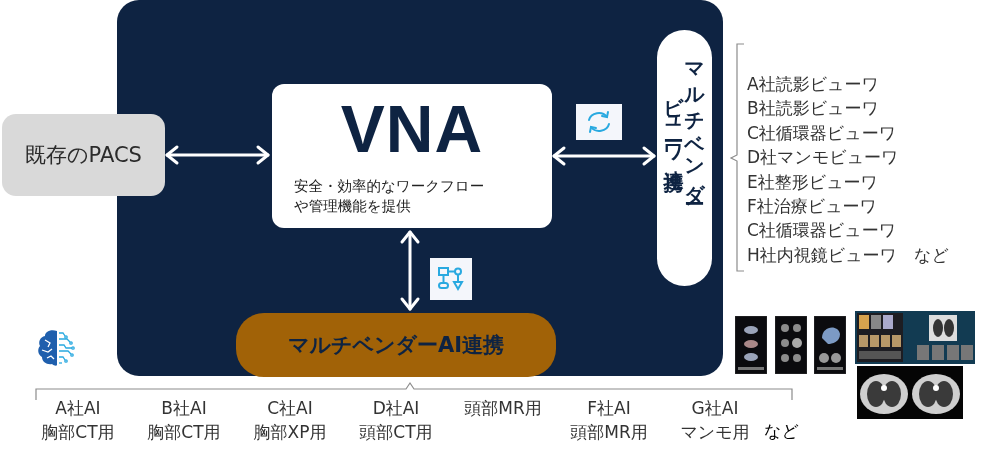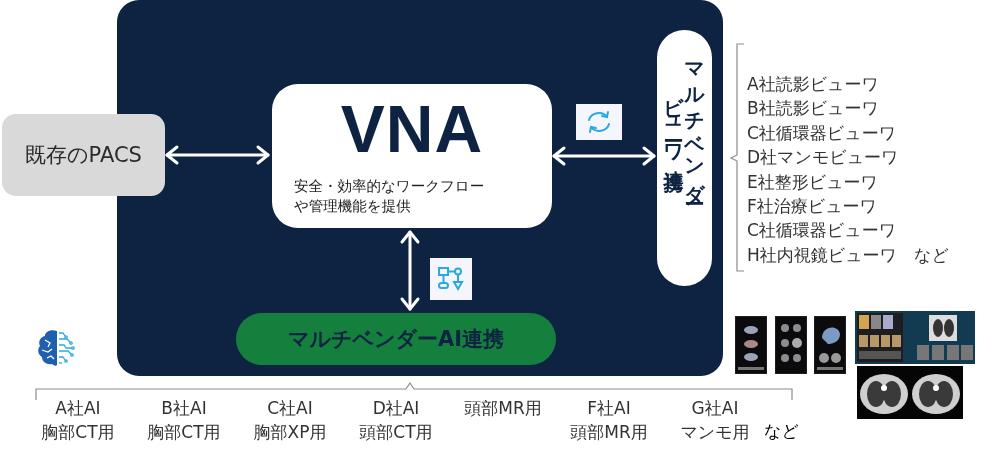--- a/index.html
+++ b/index.html
@@ -20,21 +20,21 @@
   #pacs {
     left:2px; top:114px; width:163px; height:82px;
     background:#d9d9d9; border-radius:14px;
     display:flex; flex-direction:row; align-items:center; justify-content:center;
     color:#2b2b2b; font-size:21px; line-height:28px;
   }
 
   
   #vna {
     left:272px; top:84px; width:280px; height:144px;
-    background:#ffffff; border-radius:26px;
+    background:#ffffff; border-radius:12px;
   }
   #vna .title {
     position:absolute; left:0; right:0; top:10px; text-align:center;
     font-family:"Liberation Sans", sans-serif; font-weight:bold;
     font-size:66px; color:#0e2342; letter-spacing:1px; line-height:70px;
   }
   #vna .desc {
     position:absolute; left:22px; top:92px; width:250px;
     font-size:14.5px; color:#222; line-height:20px;
   }
@@ -47,22 +47,22 @@
   #viewer-pill .col {
     position:absolute; top:20px;
     writing-mode:vertical-rl; text-orientation:upright;
     font-weight:bold; font-size:20px; color:#0e2342; letter-spacing:1px;
   }
   #viewer-pill .c1 { left:25px; }
   #viewer-pill .c2 { left:4px; top:52px; }
 
   
   #ai-pill {
-    left:236px; top:313px; width:320px; height:52px;
-    background:#15803d; border-radius:28px;
+    left:236px; top:313px; width:320px; height:64px;
+    background:#a16207; border-radius:28px;
     display:flex; align-items:center; justify-content:center;
     font-weight:bold; font-size:21px; color:#0e2342;
   }
 
   
   .badge { background:#f4f6fb; display:flex; align-items:center; justify-content:center; }
   #sync-badge { left:576px; top:104px; width:46px; height:36px; }
   #flow-badge { left:430px; top:258px; width:42px; height:42px; }
 
   

